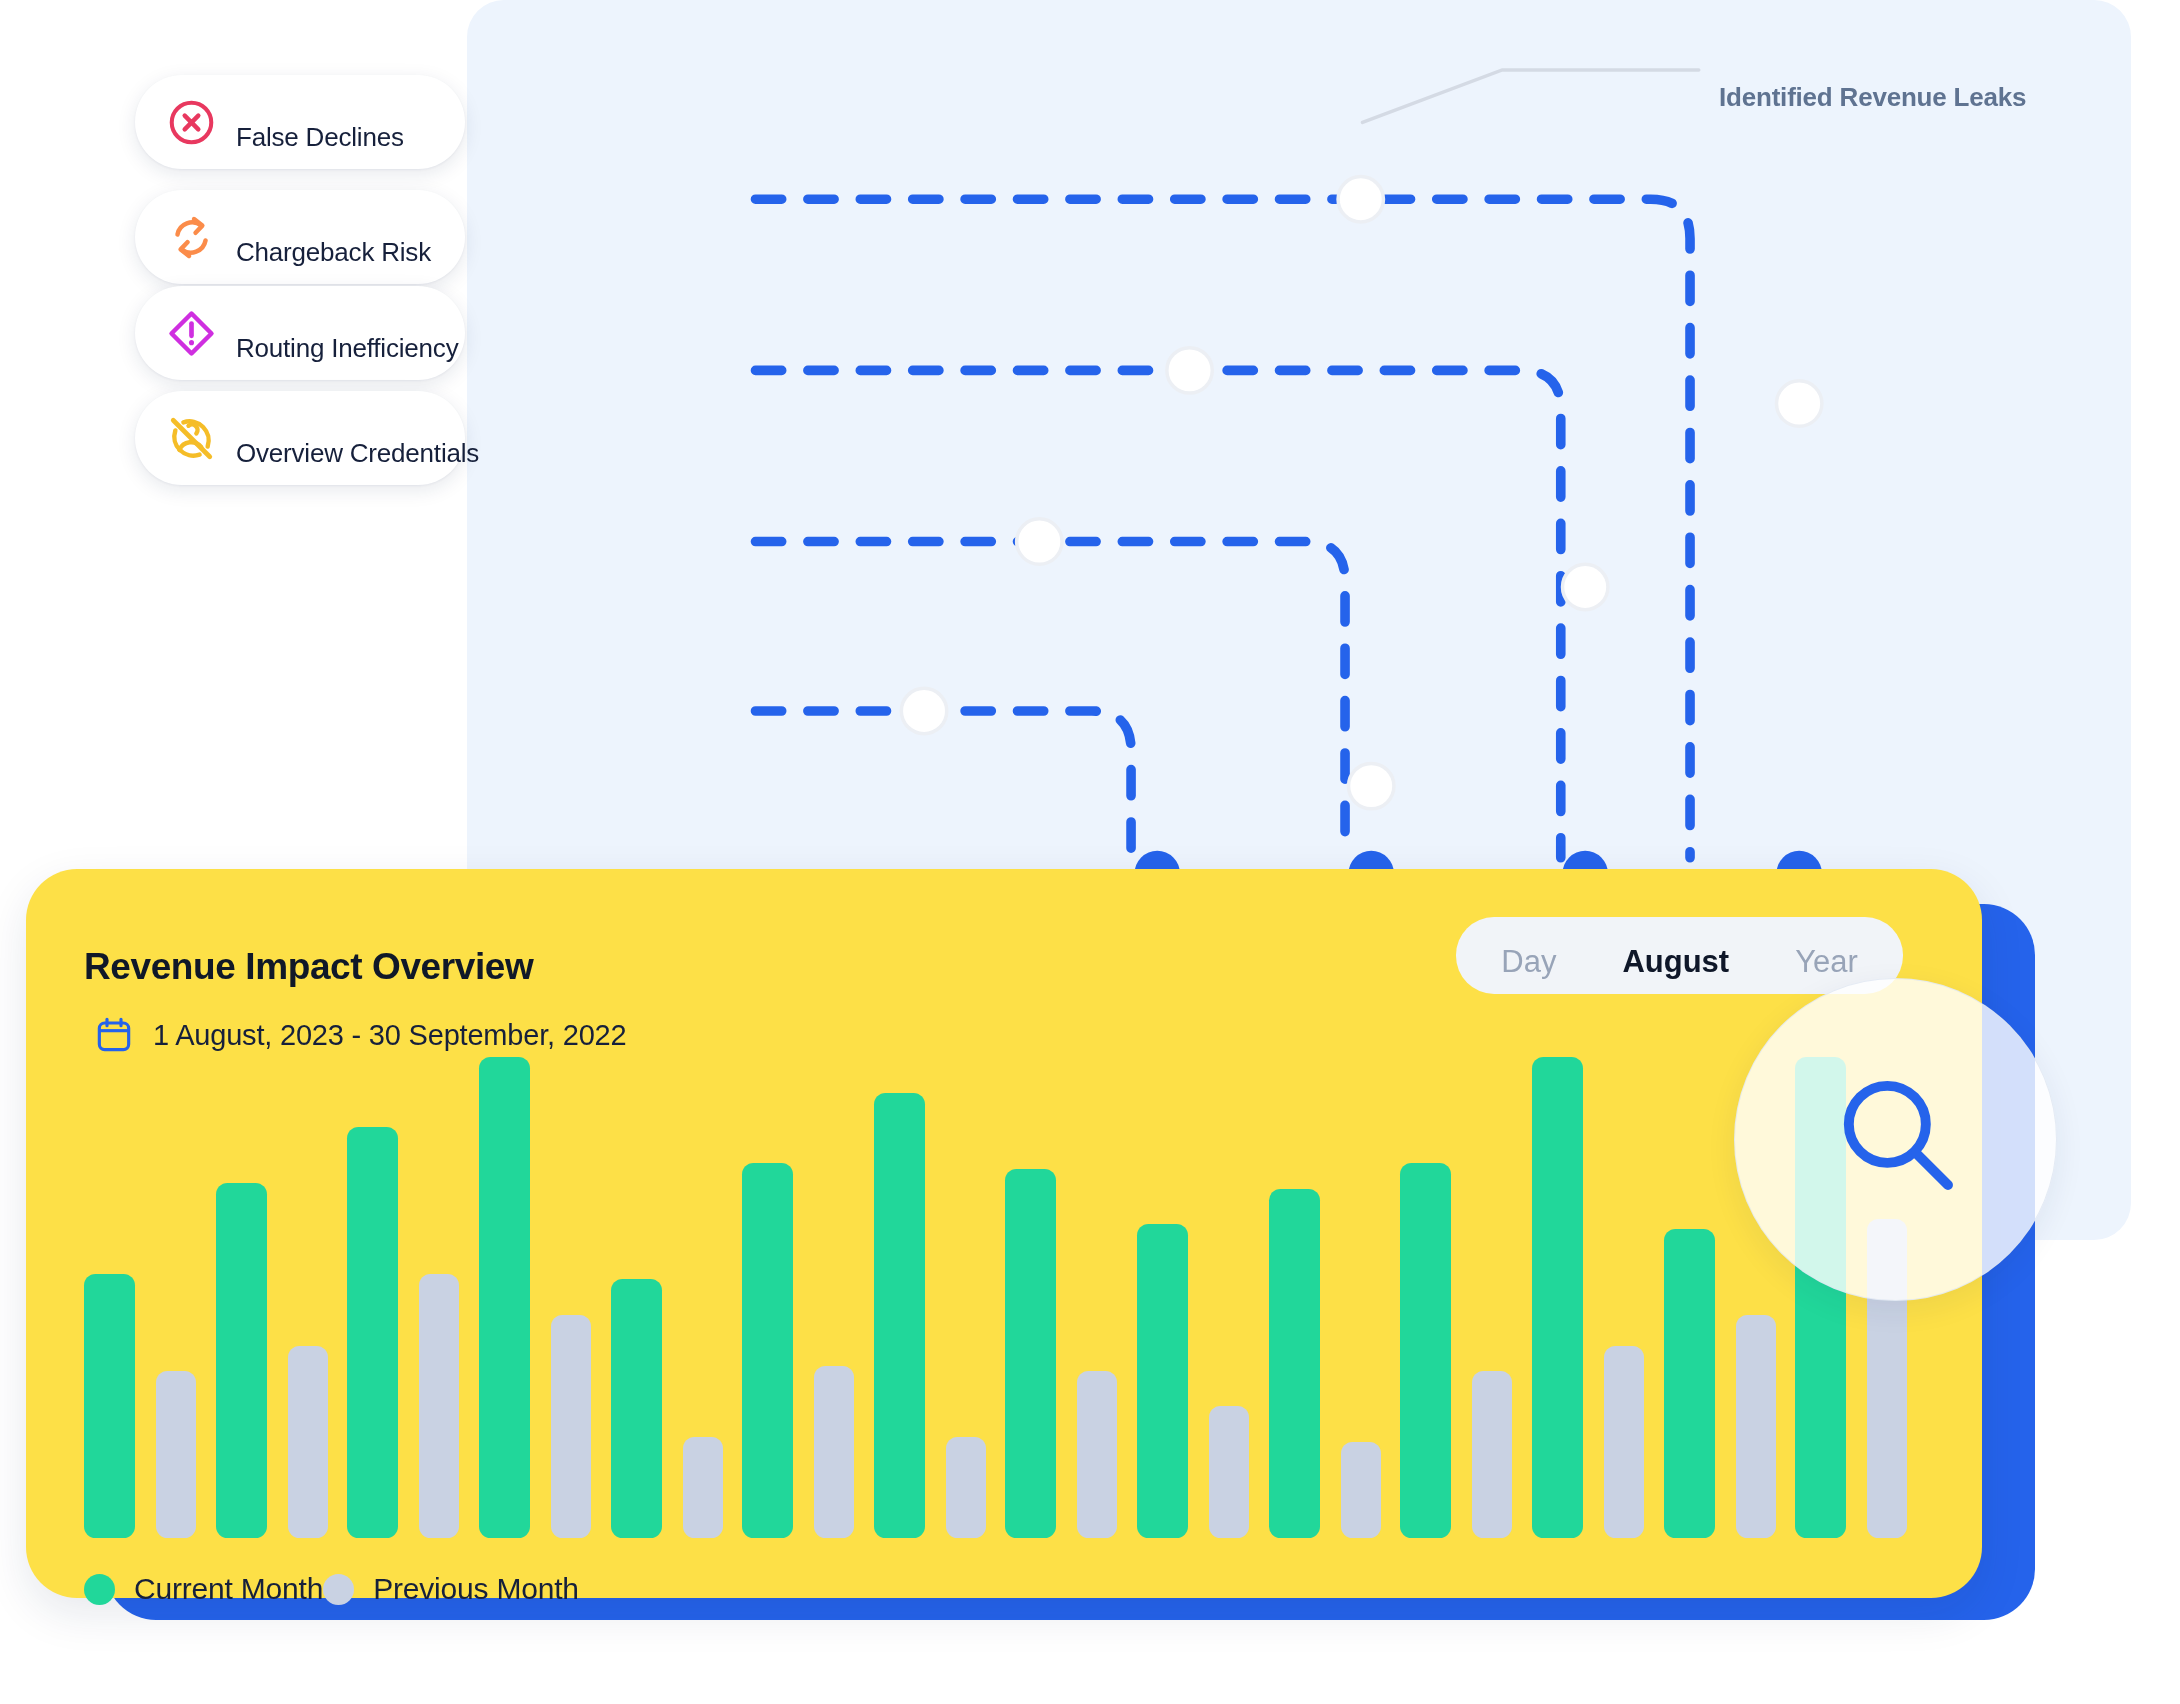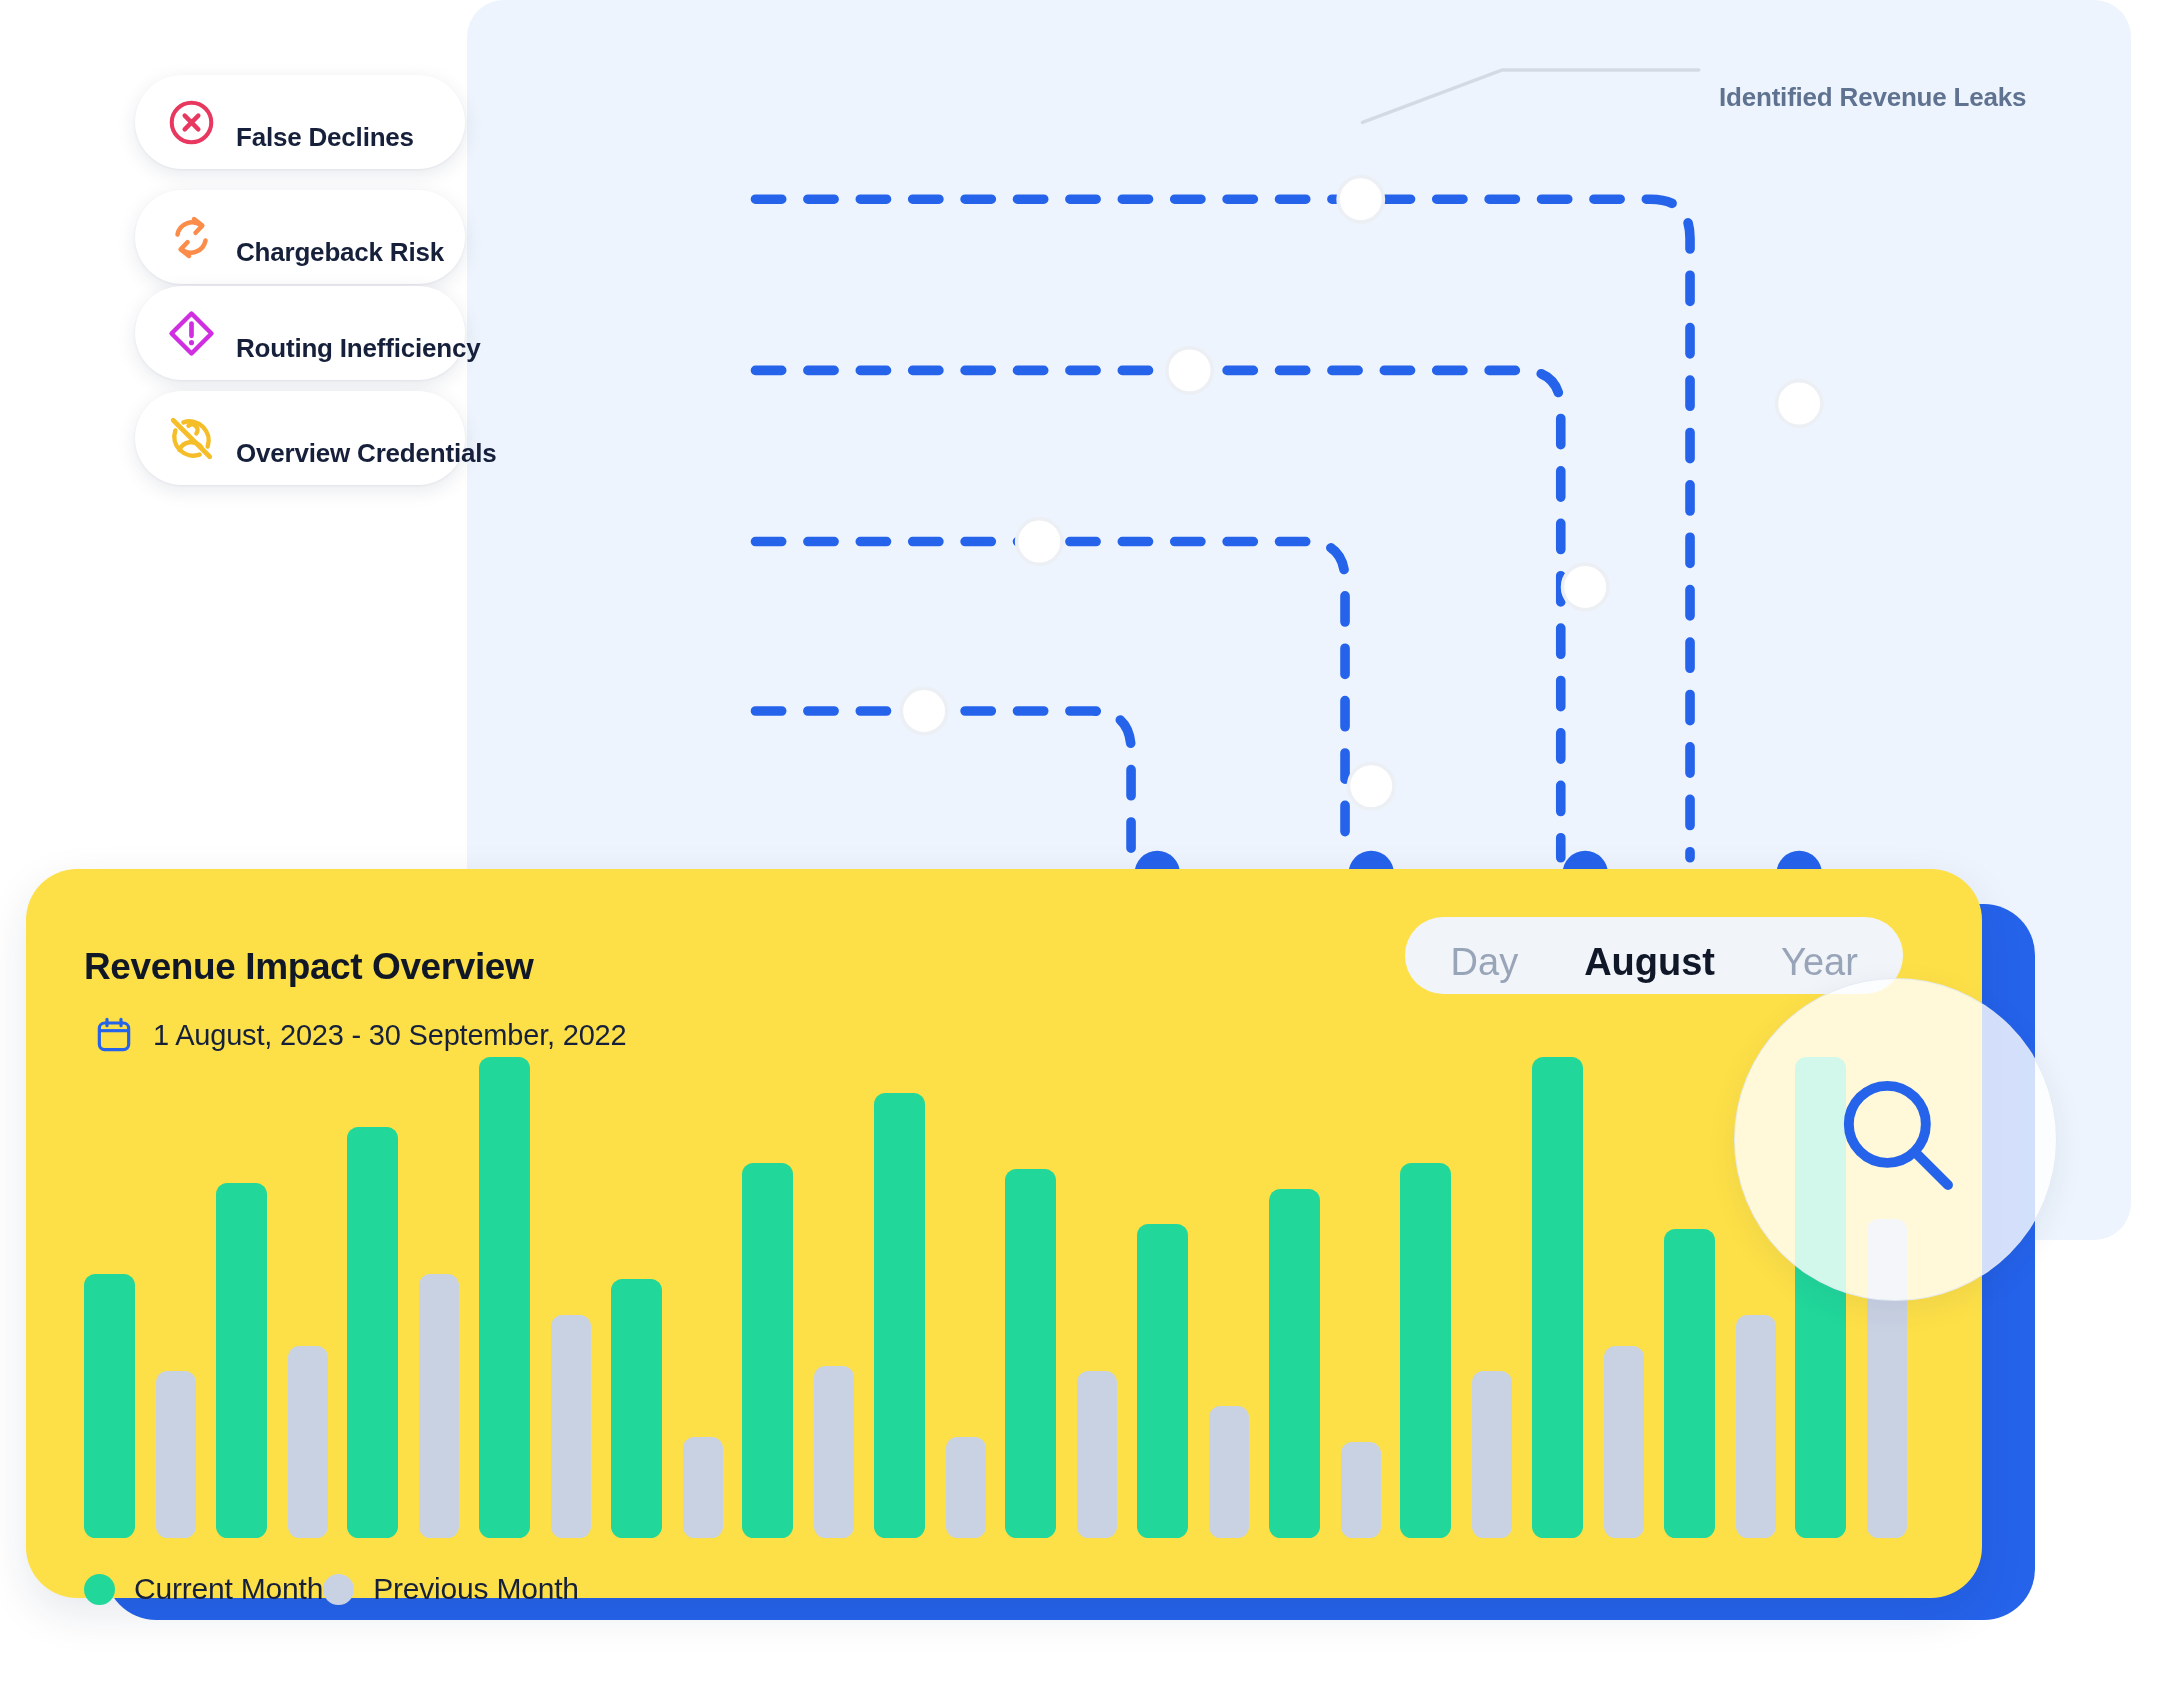--- a/index.html
+++ b/index.html
@@ -33,21 +33,21 @@
     border-radius: 47px;
     box-shadow: 0 5.2px 19px rgba(24,40,80,0.10), 0 0.9px 2.6px rgba(24,40,80,0.06);
     display: flex; align-items: center;
     padding-left: 31px;
     z-index: 6;
   }
   .pill .pill-icon { width: 51px; height: 51px; flex: 0 0 51px; display:block; }
   .pill .pill-label {
     margin-left: 19px;
     font-size: 26px;
-    font-weight: 700;
+    font-weight: 400;
     color: #16203b;
     letter-spacing: -0.2px;
     white-space: nowrap;
     margin-top: 30px;
   }
   #pill-0 { top: 75px; }
   #pill-1 { top: 190px; }
   #pill-2 { top: 286px; }
   #pill-3 { top: 391px; }
 
@@ -105,21 +105,21 @@
     position: absolute; right: 79px; top: 48px;
     height: 77px;
     background: #f1f4f8;
     border-radius: 38px;
     display: flex; align-items: center;
     padding: 0 12.2px;
   }
   .seg-item {
     padding: 0 33px; height: 68px;
     display: flex; align-items: center; justify-content: center;
-    font-size: 38px; color: #98a4b8; font-weight: 400;
+    font-size: 31px; color: #98a4b8; font-weight: 400;
     white-space: nowrap;
     cursor: pointer;
     margin-top: 13px;
   }
   .seg-item.active { color: #0f1729; font-weight: 700; }
 
   
   .plot {
     position: absolute;
     left: 58px; top: 162px;

